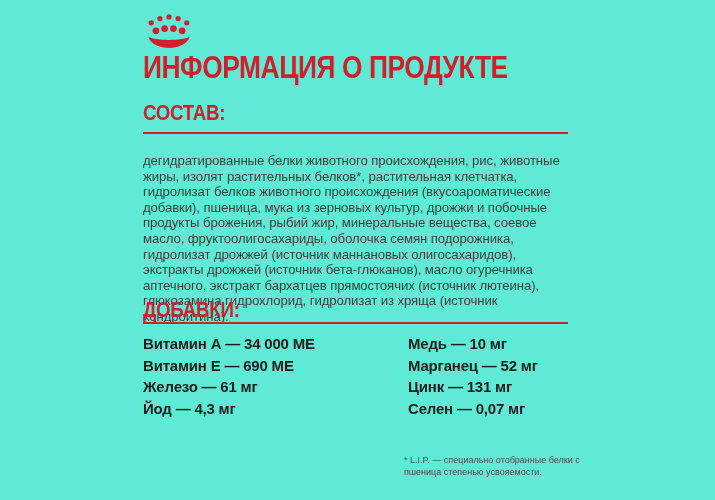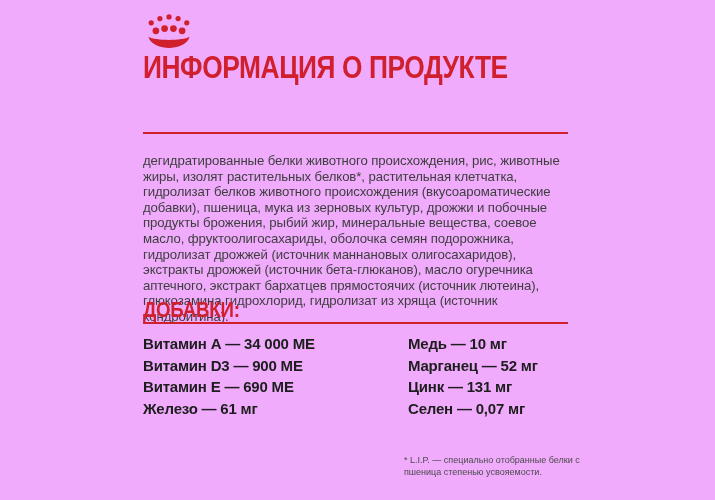--- a/index.html
+++ b/index.html
@@ -8,21 +8,21 @@
     --additives-text:#1d1d1d;
     --footnote-text:#4b4b4b;
   }
   *{margin:0;padding:0;box-sizing:border-box;}
   html,body{background:#fff;}
   body{
     width:715px;height:500px;
     font-family:"Liberation Sans", sans-serif;
     position:relative;overflow:hidden;
   }
-  .page{position:absolute;inset:0;width:715px;height:500px;background:#f0abfc;}
+  .page{position:absolute;inset:0;width:715px;height:500px;background:#5eead4;}
 
   .crown{position:absolute;left:143px;top:5px;width:52px;height:44px;}
 
   .title{
     position:absolute;left:143px;top:50px;
     font-size:31px;font-weight:bold;color:var(--accent);
     letter-spacing:-0.5px;white-space:nowrap;
   }
   .condensed{display:inline-block;transform:scaleX(0.85);transform-origin:0 50%;}
 
@@ -85,35 +85,38 @@
       <circle cx="40.5" cy="27.6" r="3.6"></circle>
 
       <path d="M4.5,34 C 12,38.5 41,38.5 48.5,34 C 46.5,42.5 35,46 26.5,46 C 18,46 6.5,42.5 4.5,34 Z"></path>
     </g>
   </svg>
 
   <h1 class="title">
     <span class="condensed">ИНФОРМАЦИЯ О ПРОДУКТЕ</span>
   </h1>
 
+  <h2 class="section-heading heading-composition">
+    <span class="condensed">СОСТАВ:</span>
+  </h2>
   <div class="rule rule-composition"></div>
 
   <p class="composition-text">дегидратированные белки животного происхождения, рис, животные жиры, изолят растительных белков*, растительная клетчатка, гидролизат белков животного происхождения (вкусоароматические добавки), пшеница, мука из зерновых культур, дрожжи и побочные продукты брожения, рыбий жир, минеральные вещества, соевое масло, фруктоолигосахариды, оболочка семян подорожника, гидролизат дрожжей (источник маннановых олигосахаридов), экстракты дрожжей (источник бета-глюканов), масло огуречника аптечного, экстракт бархатцев прямостоячих (источник лютеина), глюкозамина гидрохлорид, гидролизат из хряща (источник хондроитина).</p>
 
   <h2 class="section-heading heading-additives">
     <span class="condensed">ДОБАВКИ:</span>
   </h2>
   <div class="rule rule-additives"></div>
 
   <div class="additives">
     <ul class="additives-col col-1">
       <li>Витамин А — 34 000 МЕ</li>
-      <li>Витамин D3 — 900 МЕ</li>
       <li>Витамин Е — 690 МЕ</li>
       <li>Железо — 61 мг</li>
+      <li>Йод — 4,3 мг</li>
     </ul>
     <ul class="additives-col col-2">
       <li>Медь — 10 мг</li>
       <li>Марганец — 52 мг</li>
       <li>Цинк — 131 мг</li>
       <li>Селен — 0,07 мг</li>
     </ul>
   </div>
 
   <p class="footnote">* L.I.P. — специально отобранные белки с пшеница степенью усвояемости.</p>

